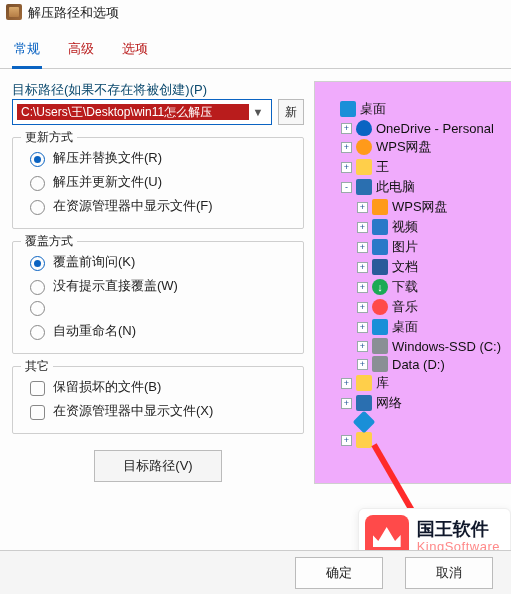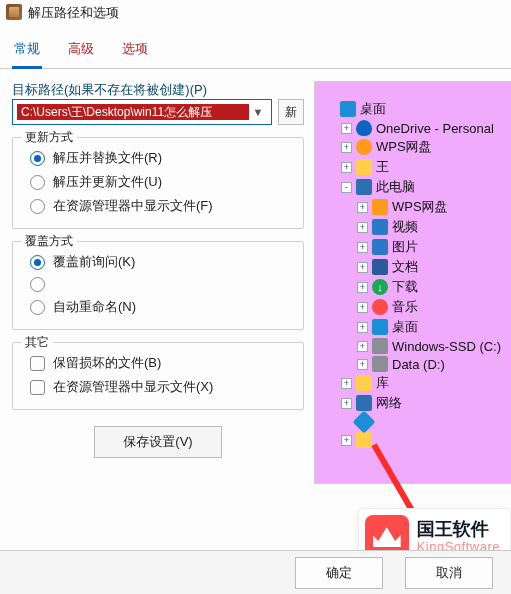--- a/index.html
+++ b/index.html
@@ -14,21 +14,21 @@
   .body{display:flex;padding:12px 0 12px 12px;gap:10px}
   .left{flex:0 0 292px}
   .pathlbl{margin-bottom:0;color:#0c4a6e}
   .pathrow{display:flex;gap:6px;align-items:center}
   .pathbox{flex:1;border:1px solid #0a63c2;background:#fff;height:26px;display:flex;align-items:center;padding:0 4px;position:relative}
   .pathbox input{flex:1;border:none;outline:none;background:#b91c1c;color:#fff;padding:1px 4px;font-size:12px}
   .pathbox .chev{width:18px;color:#555;text-align:center;font-size:11px}
   .newbtn{border:1px solid #bbb;background:#f7f7f7;height:26px;padding:0 6px;font-size:12px;color:#222}
   .grp{border:1px solid #cfcfcf;border-radius:2px;margin-top:12px;padding:8px 17px 10px;position:relative}
   .grp .glabel{position:absolute;top:-9px;left:8px;background:#fdfdfd;padding:0 4px;font-size:12px;color:#222}
-  .opt{display:flex;align-items:center;gap:8px;padding:3px 0;color:#222;font-size:13px}
+  .opt{display:flex;align-items:flex-end;gap:8px;padding:3px 0;color:#222;font-size:13px}
   .radio{width:15px;height:15px;border:1.5px solid #888;border-radius:50%;display:inline-flex;align-items:center;justify-content:center}
   .radio.sel{border-color:#0a63c2}
   .radio.sel::after{content:"";width:7px;height:7px;border-radius:50%;background:#0a63c2}
   .chk{width:15px;height:15px;border:1.5px solid #888;border-radius:3px}
   .savebtnwrap{text-align:center;margin-top:16px}
   .savebtn{border:1px solid #bbb;background:#f5f5f5;padding:6px 28px;font-size:13px;color:#222}
   .right{flex:1;border:1px solid #cfcfcf;background:#f0abfc;height:403px;overflow:hidden;padding:17px 2px;position:relative;border-right:none}
   .tree{list-style:none}
   .tree li{display:flex;align-items:center;gap:4px;padding:1px 0;white-space:nowrap;color:#111;font-size:12.5px}
   .exp{width:11px;height:11px;border:1px solid #9aa;color:#2a5a9a;font-size:9px;line-height:9px;text-align:center;flex:0 0 11px;background:#fff}
@@ -107,20 +107,24 @@
 
     <div class="grp">
       <span class="glabel">覆盖方式</span>
       <div id="grp-overwrite">
           <div class="opt">
             <span class="radio sel"></span>
             <span>覆盖前询问(K)</span>
           </div>
           <div class="opt">
             <span class="radio"></span>
+            <span>没有提示直接覆盖(W)</span>
+          </div>
+          <div class="opt">
+            <span class="radio"></span>
           </div>
           <div class="opt">
             <span class="radio"></span>
             <span>自动重命名(N)</span>
           </div>
         </div>
     </div>
 
     <div class="grp">
       <span class="glabel">其它</span>
@@ -130,21 +134,21 @@
             <span>保留损坏的文件(B)</span>
           </div>
           <div class="opt">
             <span class="chk"></span>
             <span>在资源管理器中显示文件(X)</span>
           </div>
         </div>
     </div>
 
     <div class="savebtnwrap">
-      <button class="savebtn">保存设置(V)</button>
+      <button class="savebtn">目标路径(V)</button>
     </div>
   </div>
 
   <div class="right">
     <ul class="tree" id="tree">
         <li>
           <span class="ind w0"></span>
           <span class="exp blank"></span>
           <span class="ico16 i-desktop"></span>
           <span>桌面</span>

